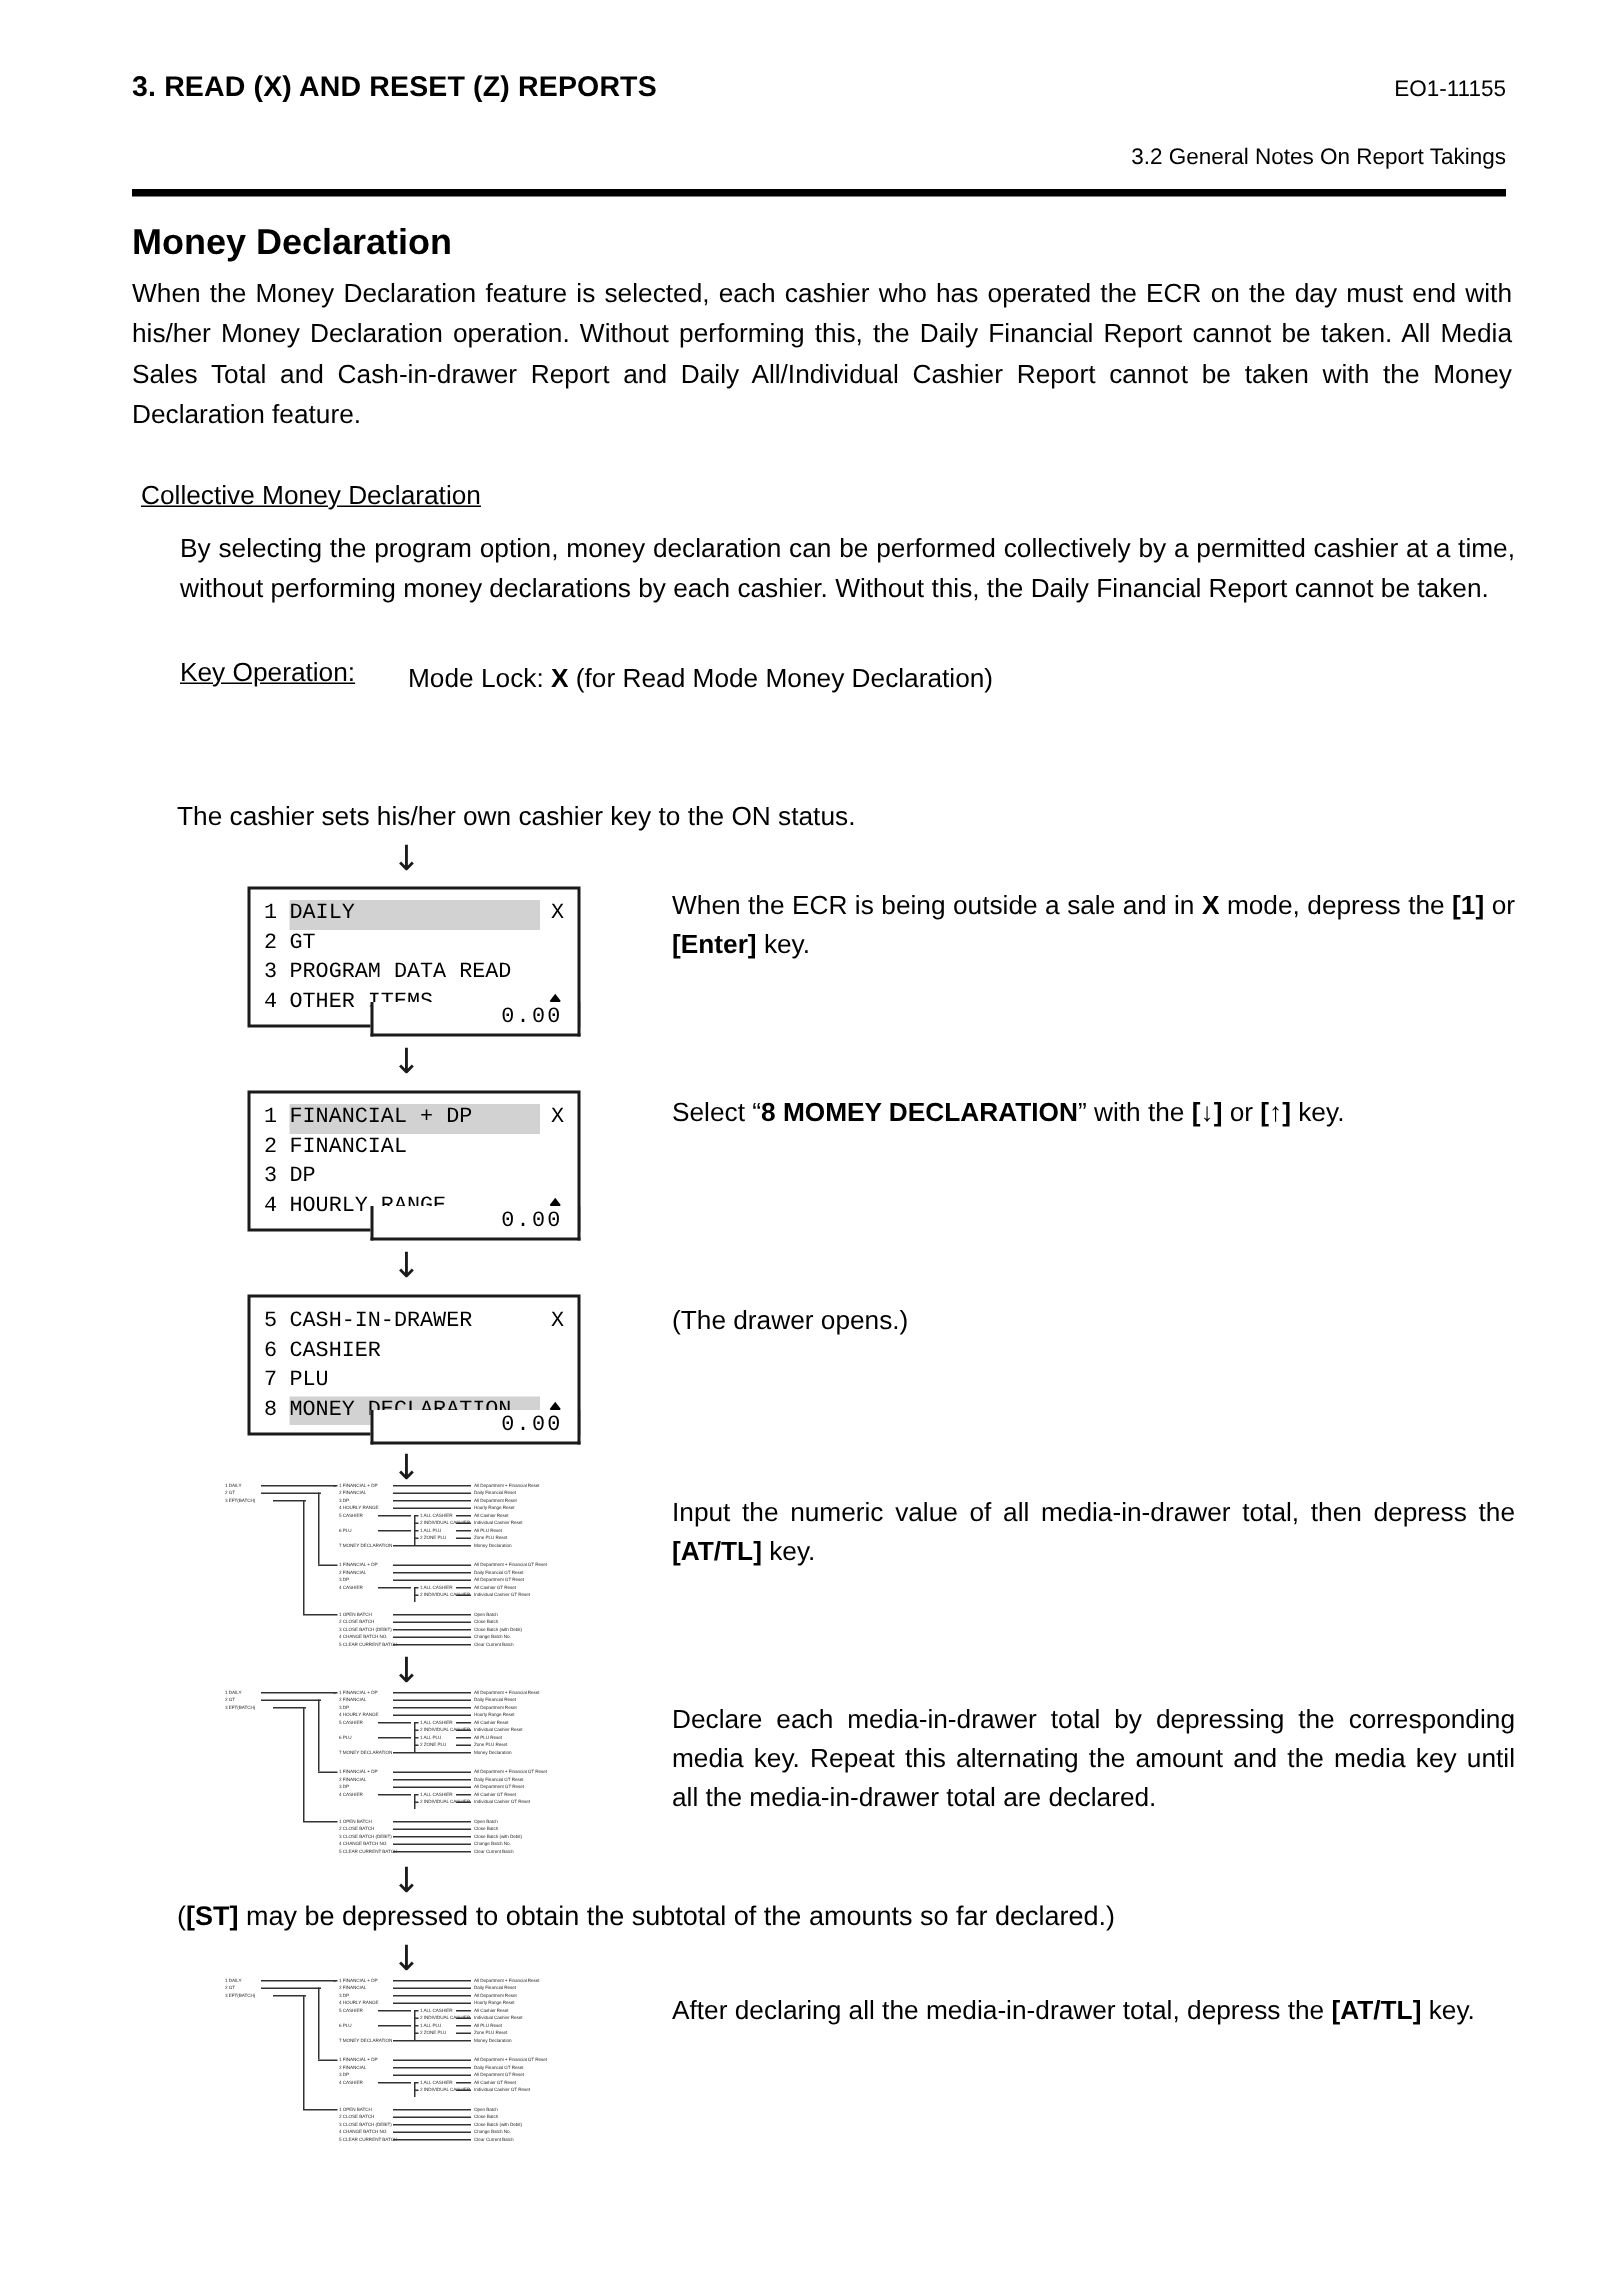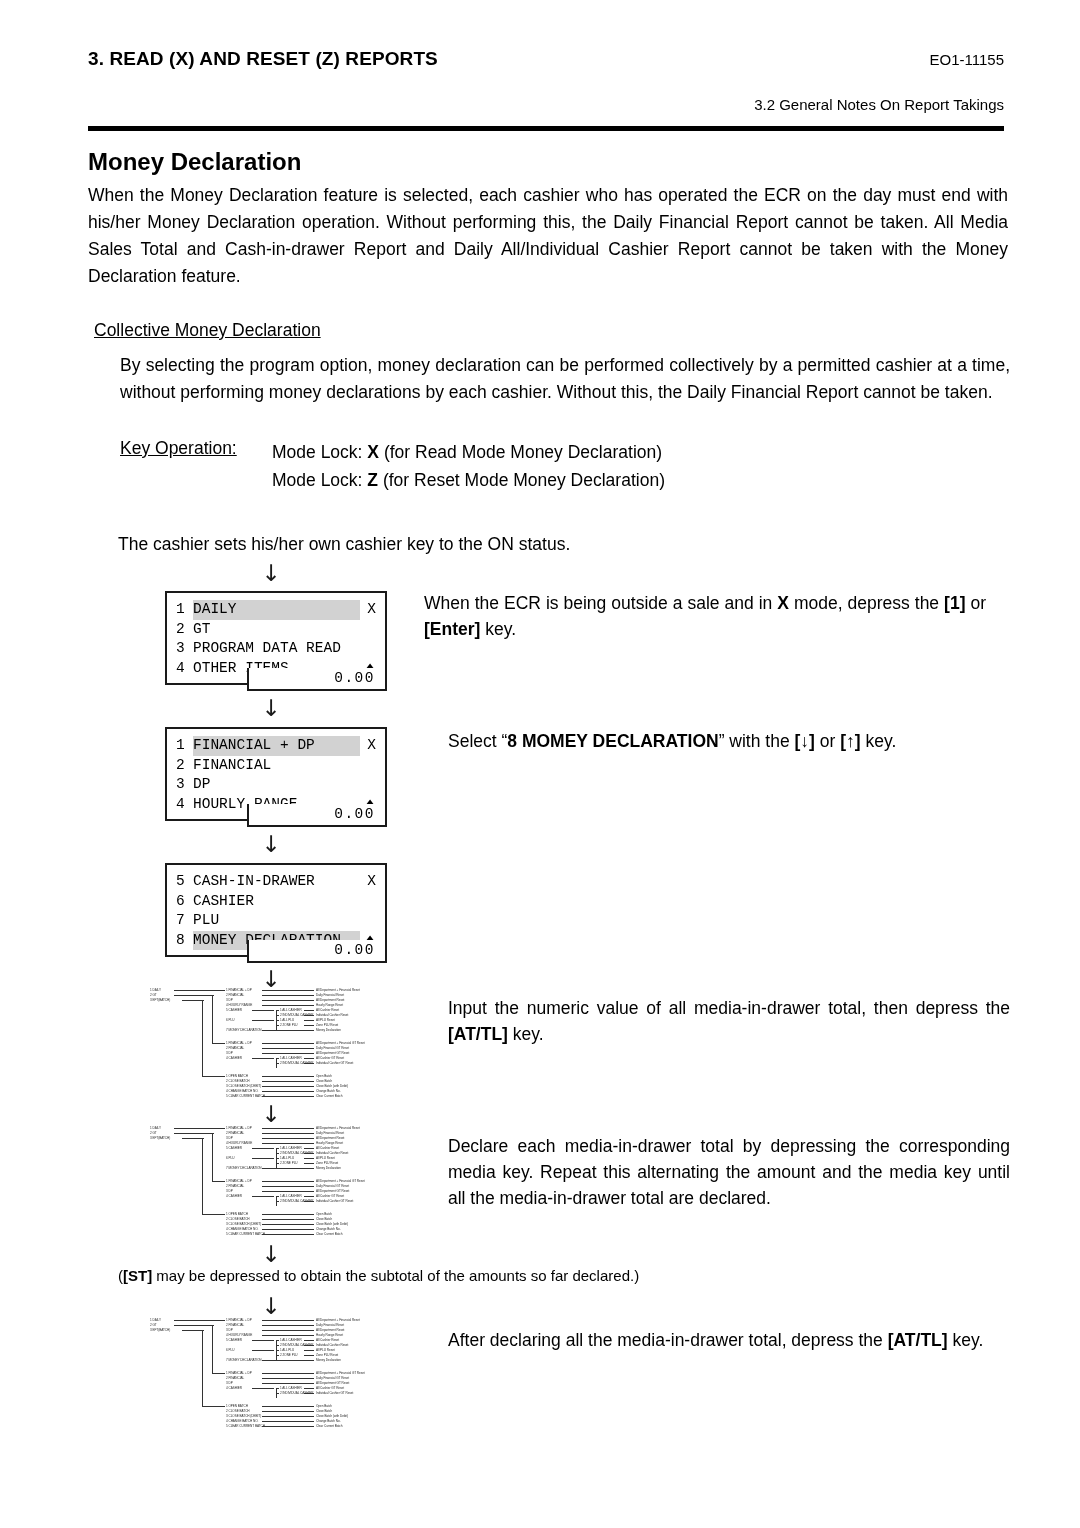--- a/index.html
+++ b/index.html
@@ -182,21 +182,21 @@
     text-justify: inter-word;
   }
   .instr.left { text-align: left; }
   b { font-weight: bold; }
 
   
   .note-st {
     position: absolute;
     left: 118px;
     top: 1267px;
-    font-size: 15px;
+    font-size: 18px;
   }
 
   
   .tree {
     position: absolute;
     box-sizing: border-box;
     font-family: "Liberation Sans", sans-serif;
     color: #2a2a2a;
   }
   .tree-row {
@@ -247,23 +247,20 @@
     <div>When the Money Declaration feature is selected, each cashier who has operated the ECR on the day must end with his/her Money Declaration operation.  Without performing this, the Daily Financial Report cannot be taken.  All Media Sales Total and Cash-in-drawer Report and Daily All/Individual Cashier Report cannot be taken with the Money Declaration feature.</div>
   </div>
 
   <div class="sub-head">Collective Money Declaration</div>
   <div class="para p-collective">By selecting the program option, money declaration can be performed collectively by a permitted cashier at a time, without performing money declarations by each cashier.  Without this, the Daily Financial Report cannot be taken.</div>
 
   <div class="keyop-label">Key Operation:</div>
   <div class="keyop-lines">
     <div>
       <span>Mode Lock: </span><b>X</b><span> (for Read Mode Money Declaration)</span>
-    </div>
-    <div>
-      <span>Mode Lock: </span><b>Z</b><span> (for Reset Mode Money Declaration)</span>
     </div>
   </div>
 
   <div class="p-cashierset">The cashier sets his/her own cashier key to the ON status.</div>
 
   <div class="arrow" style="left:258px; top:562px;">↓</div>
   <div class="arrow" style="left:258px; top:697px;">↓</div>
   <div class="arrow" style="left:258px; top:833px;">↓</div>
   <div class="arrow" style="left:258px; top:968px;">↓</div>
   <div class="arrow" style="left:258px; top:1103px;">↓</div>
@@ -594,29 +591,30 @@
       <div class="tree-line-v" style="left: 74px; top: 2.4px; height: 0px;"></div>
       <div class="tree-line-h" style="left: 74px; top: 2.4px; width: 3px;"></div>
       <div class="tree-line-h" style="left: 26px; top: 7.4px; width: 40px;"></div>
       <div class="tree-line-v" style="left: 64px; top: 7.4px; height: 48px;"></div>
       <div class="tree-line-h" style="left: 64px; top: 55.4px; width: 13px;"></div>
       <div class="tree-line-h" style="left: 34px; top: 12.4px; width: 22px;"></div>
       <div class="tree-line-v" style="left: 54px; top: 12.4px; height: 76px;"></div>
       <div class="tree-line-h" style="left: 54px; top: 88.4px; width: 23px;"></div>
     </div>
 
-  <div class="instr" style="left:424px; top:590px; width:562px;">
+  <div class="instr" style="left:448px; top:590px; width:562px;">
     <span><span>When the ECR is being outside a sale and in </span><b>X</b><span> mode, depress the </span><b>[1]</b><span> or </span><b>[Enter]</b><span> key.</span></span>
   </div>
 
   <div class="instr left" style="left:448px; top:728px; width:562px;">
     <span><span>Select “</span><b>8 MOMEY DECLARATION</b><span>” with the </span><b>[↓]</b><span> or </span><b>[↑]</b><span> key.</span></span>
   </div>
 
   <div class="instr left" style="left:448px; top:861px; width:562px;">
+    <div style="margin-top:6px;">(The drawer opens.)</div>
   </div>
 
   <div class="instr" style="left:448px; top:995px; width:562px;">
     <span><span>Input the numeric value of all media-in-drawer total, then depress the </span><b>[AT/TL]</b><span> key.</span></span>
   </div>
 
   <div class="instr" style="left:448px; top:1133px; width:562px;">
     <span><span>Declare each media-in-drawer total by depressing the corresponding media key.  Repeat this alternating the amount and the media key until all the media-in-drawer total are declared.</span></span>
   </div>
 

